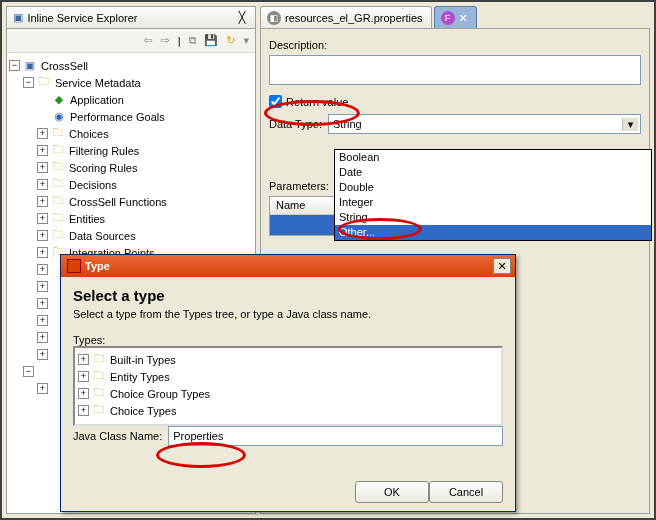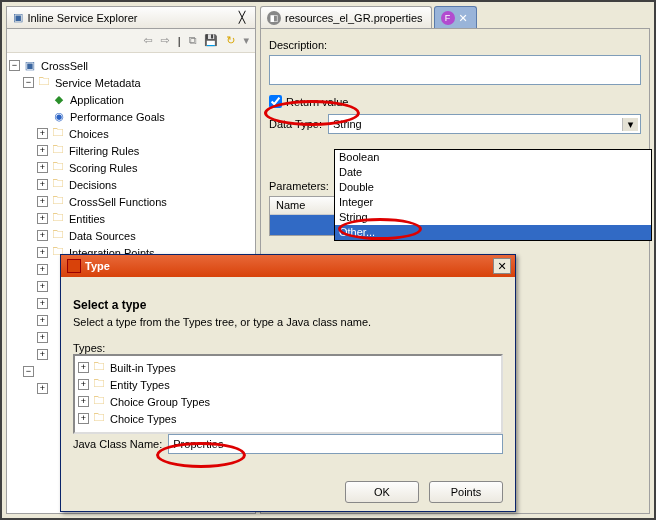--- a/index.html
+++ b/index.html
@@ -177,35 +177,35 @@
     font-size: 11px;
   }
   .dlg-title .tx { flex:1; font-weight: bold; }
   .dlg-close {
     width: 18px; height:16px; background:#ece9d8;
     border:1px solid #888; color:#000;
     display:flex; align-items:center; justify-content:center;
     font-size: 11px;
   }
   .dlg-body { padding: 10px 12px; flex:1; }
-  .dlg-h { font-weight:bold; font-size:12px; margin-bottom:4px;margin-top:11px; }
+  .dlg-h { font-weight:bold; font-size:15px; margin-bottom:4px; }
   .dlg-types {
     border: 2px inset #ddd;
     background:#fff;
     height: 80px;
     padding: 3px;
     overflow:auto;
   }
   .dlg-row { display:flex; align-items:center; gap:6px; }
   .dlg-input {
     flex:1; height:20px; border:1px solid #7f9db9;
     background:#fff; padding: 2px 4px; font-size:11px;
   }
   .dlg-btns {
-    display:flex; justify-content:flex-end; gap:10px;
+    display:flex; justify-content:flex-end; gap:0;
     padding: 8px 12px;
   }
   .btn {
     min-width: 74px; height: 22px;
     background: linear-gradient(#fdfdfd, #ece9e0);
     border:1px solid #888;
     border-radius:3px;
     font-size:11px;
   }
   .oracle-box {
@@ -412,15 +412,15 @@
         </div>
     </div>
 
     <div class="dlg-row">
       <span>Java Class Name:</span>
       <input class="dlg-input" value="Properties" style="">
     </div>
   </div>
   <div class="dlg-btns">
     <button class="btn">OK</button>
-    <button class="btn">Points</button>
+    <button class="btn">Cancel</button>
   </div>
 </div>
 
 </body></html>

